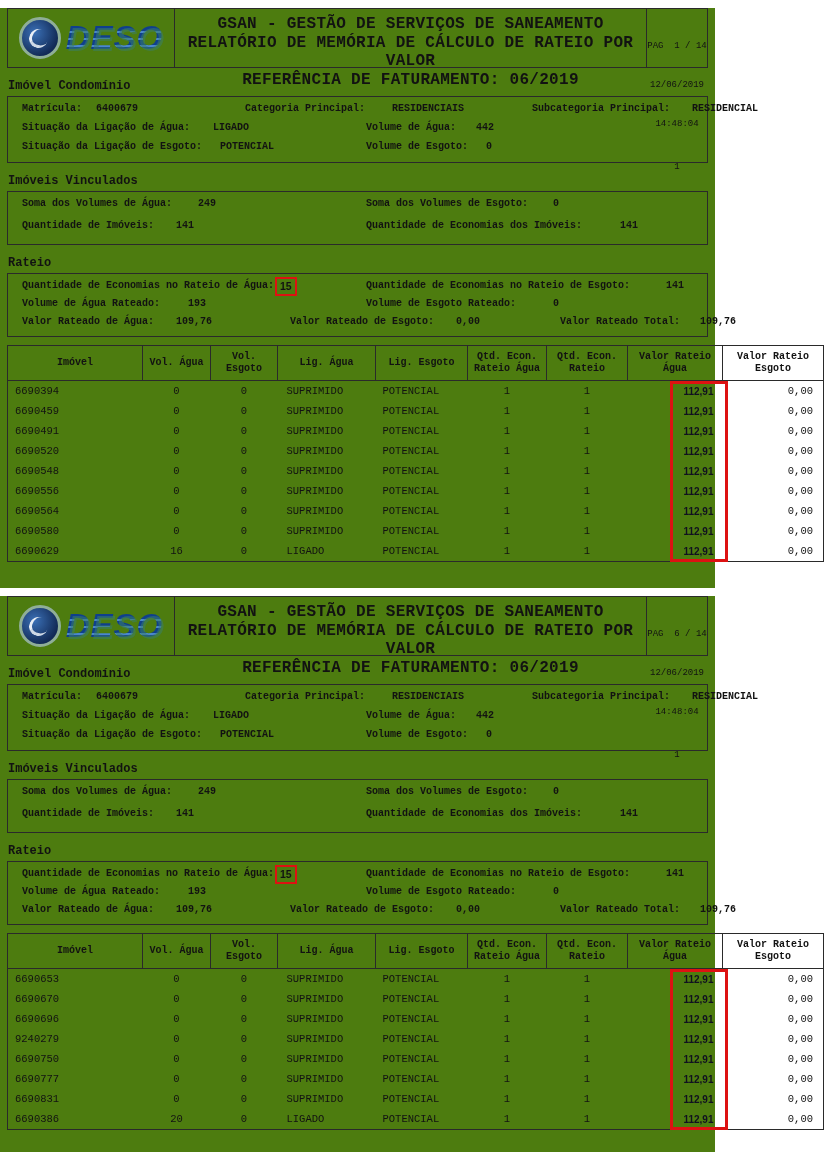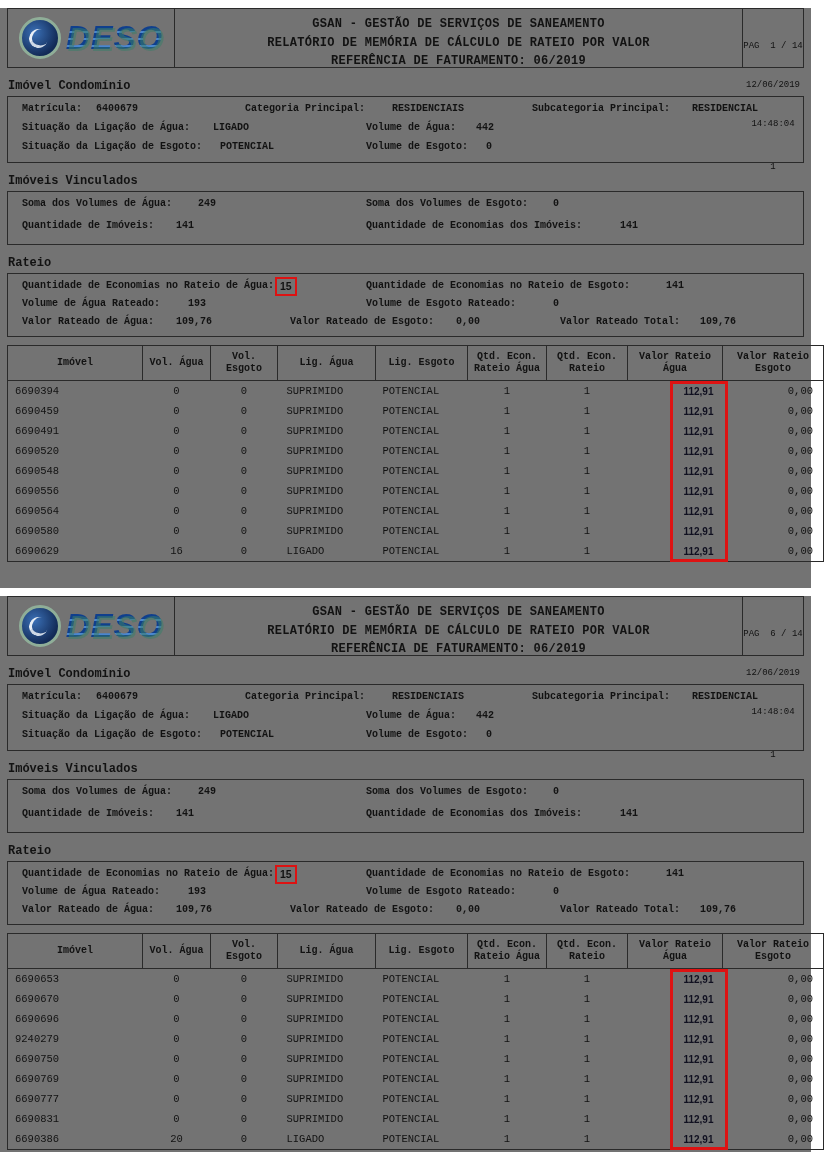--- a/index.html
+++ b/index.html
@@ -1,33 +1,33 @@
 <!DOCTYPE html>
 <html><head>
 <meta charset="utf-8">
 <style>
   html,body{margin:0;padding:0;background:#ffffff;}
   body{width:829px;font-family:"Liberation Mono","DejaVu Sans Mono",monospace;color:#121212;}
-  .page{position:relative;width:811px;height:580px;background:#737373;overflow:visible;}
+  .page{position:relative;width:715px;height:580px;background:#4d7c0f;overflow:visible;}
 
   
   .hdr{display:flex;margin:8px 7px 0 7px;height:58px;border:1.5px solid #2a2a2a;box-sizing:content-box;}
   .hdr-logo{width:166px;border-right:1.5px solid #2a2a2a;display:flex;align-items:center;justify-content:center;gap:5px;}
   .logo-circle{width:42px;height:42px;border-radius:50%;flex:0 0 auto;
     background:radial-gradient(circle at 35% 35%,#3a6fb5,#122a56 72%);
     border:3px solid #8fae98;box-sizing:border-box;position:relative;}
   .logo-circle::after{content:"";position:absolute;left:7px;top:9px;width:16px;height:16px;
     border-left:3px solid #e8eef5;border-bottom:3px solid #cfd9e6;border-radius:50%;transform:rotate(20deg);}
   .logo-text{font-family:"Liberation Sans","DejaVu Sans",sans-serif;font-style:italic;font-weight:bold;
     font-size:33px;letter-spacing:1px;color:#1450a0;text-shadow:2px 2px 0 rgba(58,125,105,.55);}
   @supports (-webkit-background-clip:text){
     .logo-text{background:repeating-linear-gradient(180deg,#0f3f8d 0 5px,#4a86cf 5px 7px);
       -webkit-background-clip:text;background-clip:text;color:transparent;}
   }
-  .hdr-title{flex:1;text-align:center;font-weight:700;font-size:12px;line-height:18.5px;padding-top:6px;letter-spacing:.3px;}
+  .hdr-title{flex:1;text-align:center;font-weight:700;font-size:16px;line-height:18.5px;padding-top:6px;letter-spacing:.3px;}
   .hdr-meta{width:60px;border-left:1.5px solid #2a2a2a;font-size:9px;line-height:13px;padding-top:5px;text-align:center;white-space:pre;}
   .hdr-meta .pfoot{margin-top:4px;}
 
   
   .sec-title{margin:11px 0 3px 8px;font-size:12px;font-weight:700;}
   .fbox{margin:0 7px;border:1.5px solid #2a2a2a;padding:4px 0;}
   .frow{position:relative;height:19px;}
   .frow.h22{height:22px}
   .frow.h18{height:18px}
   .fl,.fv{position:absolute;top:2px;white-space:pre;font-size:10px;font-weight:700;}
@@ -442,31 +442,20 @@
             <td class="c1">0</td>
             <td class="c2">0</td>
             <td class="c3">SUPRIMIDO</td>
             <td class="c4">POTENCIAL</td>
             <td class="c5">1</td>
             <td class="c6">1</td>
             <td class="c7">112,91</td>
             <td class="c8">0,00</td>
           </tr>
           <tr>
-            <td class="c0">6690769</td>
-            <td class="c1">0</td>
-            <td class="c2">0</td>
-            <td class="c3">SUPRIMIDO</td>
-            <td class="c4">POTENCIAL</td>
-            <td class="c5">1</td>
-            <td class="c6">1</td>
-            <td class="c7">112,91</td>
-            <td class="c8">0,00</td>
-          </tr>
-          <tr>
             <td class="c0">6690777</td>
             <td class="c1">0</td>
             <td class="c2">0</td>
             <td class="c3">SUPRIMIDO</td>
             <td class="c4">POTENCIAL</td>
             <td class="c5">1</td>
             <td class="c6">1</td>
             <td class="c7">112,91</td>
             <td class="c8">0,00</td>
           </tr>

